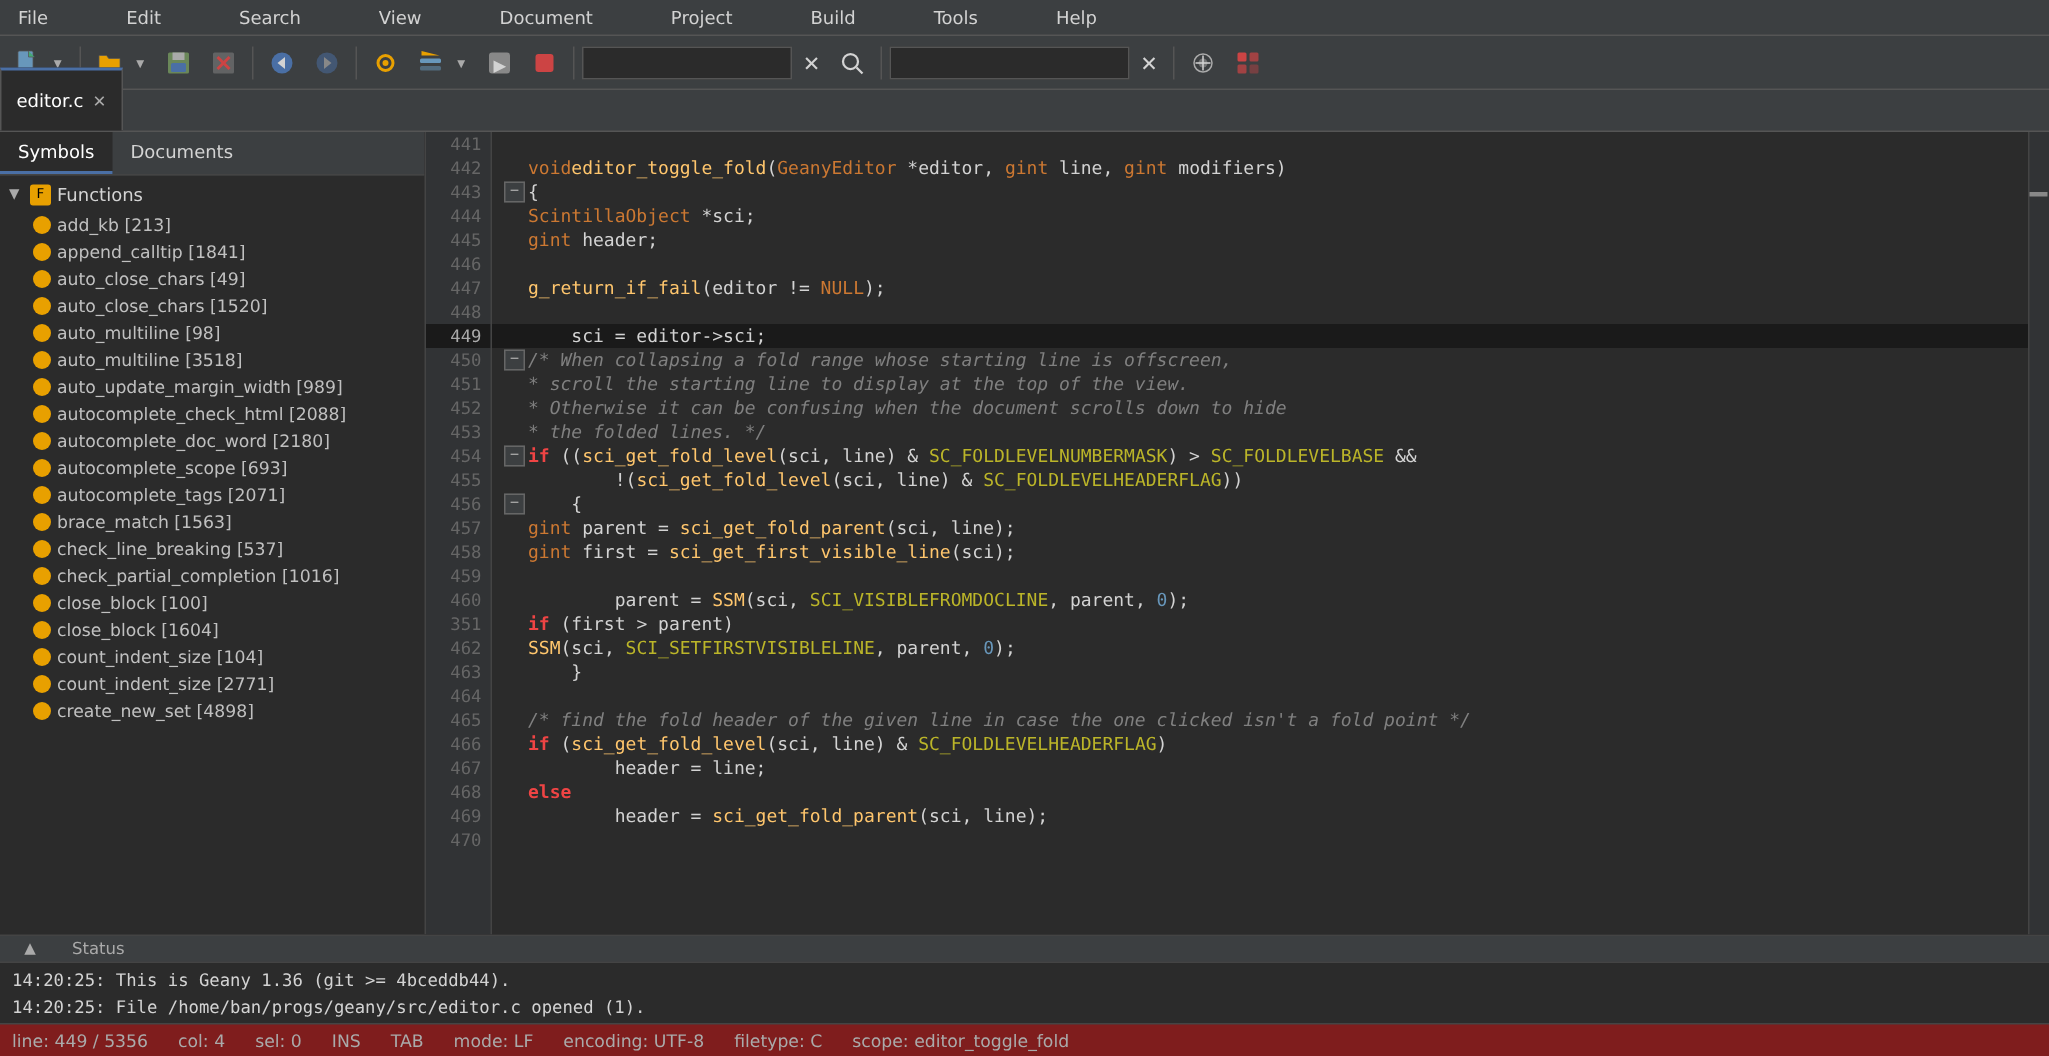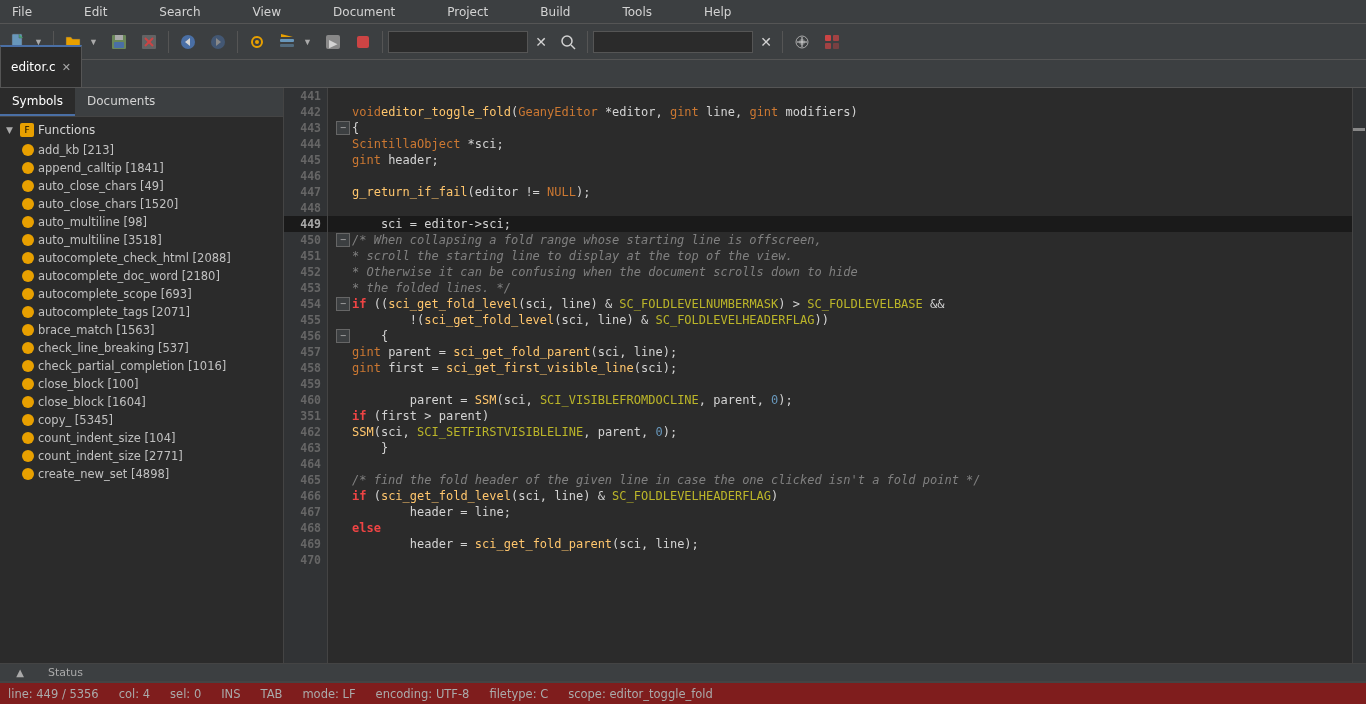--- a/index.html
+++ b/index.html
@@ -42,21 +42,21 @@
     .tree-arrow { font-size: 9px; color: #aaa; width: 10px; }
     .tree-group-icon { width: 14px; height: 14px; background: #e8a000; border-radius: 2px; display: flex; align-items: center; justify-content: center; font-size: 9px; color: #000; }
     .tree-item { display: flex; align-items: center; gap: 4px; padding: 2px 6px 2px 22px; cursor: pointer; font-size: 11.5px; color: #c0c0c0; white-space: nowrap; overflow: hidden; text-overflow: ellipsis; }
     .tree-item-icon { width: 12px; height: 12px; border-radius: 50%; background: #888; flex-shrink: 0; display: flex; align-items: center; justify-content: center; }
     .tree-item-icon.func { background: #e8a000; }
 
     
     .editor-area { flex: 1; display: flex; flex-direction: column; overflow: hidden; }
     .editor-container { flex: 1; display: flex; overflow: hidden; position: relative; }
     .line-numbers { width: 44px; background: #313335; border-right: 1px solid #444; overflow: hidden; padding-top: 0; flex-shrink: 0; }
-    .line-number { height: 16px; line-height: 16px; text-align: right; padding-right: 6px; font-size: 11.5px; color: #666; font-family: 'DejaVu Sans Mono', 'Courier New', monospace; font-weight: bold; }
+    .line-number { height: 16px; line-height: 16px; text-align: right; padding-right: 6px; font-size: 11.5px; color: #666; font-family: 'DejaVu Sans Mono', 'Courier New', monospace; }
     .line-number.current { color: #aaa; background: #1a1a1a; }
 
     
     .code-area { flex: 1; overflow: auto; background: #2b2b2b; position: relative; }
     .code-area::-webkit-scrollbar { width: 12px; height: 12px; }
     .code-area::-webkit-scrollbar-track { background: #3c3f41; }
     .code-area::-webkit-scrollbar-thumb { background: #555; }
     .code-content { font-family: 'DejaVu Sans Mono', 'Courier New', monospace; font-size: 12px; line-height: 16px; white-space: pre; padding: 0; }
     .code-line { height: 16px; line-height: 16px; padding-left: 8px; display: flex; align-items: center; text-align: center; }
     .code-line.highlighted { background: #1a1a1a; }
@@ -267,20 +267,24 @@
         <div class="tree-item">
             <span class="tree-item-icon func"></span>
             <span>auto_multiline [98]</span>
           </div>
         <div class="tree-item">
             <span class="tree-item-icon func"></span>
             <span>auto_multiline [3518]</span>
           </div>
         <div class="tree-item">
             <span class="tree-item-icon func"></span>
+            <span>auto_update_margin_width [989]</span>
+          </div>
+        <div class="tree-item">
+            <span class="tree-item-icon func"></span>
             <span>autocomplete_check_html [2088]</span>
           </div>
         <div class="tree-item">
             <span class="tree-item-icon func"></span>
             <span>autocomplete_doc_word [2180]</span>
           </div>
         <div class="tree-item">
             <span class="tree-item-icon func"></span>
             <span>autocomplete_scope [693]</span>
           </div>
@@ -300,24 +304,20 @@
             <span class="tree-item-icon func"></span>
             <span>check_partial_completion [1016]</span>
           </div>
         <div class="tree-item">
             <span class="tree-item-icon func"></span>
             <span>close_block [100]</span>
           </div>
         <div class="tree-item">
             <span class="tree-item-icon func"></span>
             <span>close_block [1604]</span>
-          </div>
-        <div class="tree-item">
-            <span class="tree-item-icon func"></span>
-            <span>copy_ [5345]</span>
           </div>
         <div class="tree-item">
             <span class="tree-item-icon func"></span>
             <span>count_indent_size [104]</span>
           </div>
         <div class="tree-item">
             <span class="tree-item-icon func"></span>
             <span>count_indent_size [2771]</span>
           </div>
         <div class="tree-item">
@@ -375,20 +375,24 @@
   </div>
 </div>
 
 <div class="bottom-panel">
   <div style="display: flex; align-items: center; background: #3c3f41; border-bottom: 1px solid #444;">
     <div style="width: 40px; display:flex; align-items:center; justify-content:center; cursor:pointer;">
       <span style="font-size:10px; color:#aaa;">▲</span>
     </div>
     <div class="status-label" style="flex:1; border-bottom:none;">Status</div>
   </div>
+  <div class="status-messages">
+    <div class="status-line">14:20:25: This is Geany 1.36 (git &gt;= 4bceddb44).</div>
+    <div class="status-line">14:20:25: File /home/ban/progs/geany/src/editor.c opened (1).</div>
+  </div>
 </div>
 
 <div class="status-bar-bottom">
   <span class="status-bar-item">line: 449 / 5356</span>
   <span class="status-bar-item">col: 4</span>
   <span class="status-bar-item">sel: 0</span>
   <span class="status-bar-item">INS</span>
   <span class="status-bar-item">TAB</span>
   <span class="status-bar-item">mode: LF</span>
   <span class="status-bar-item">encoding: UTF-8</span>

